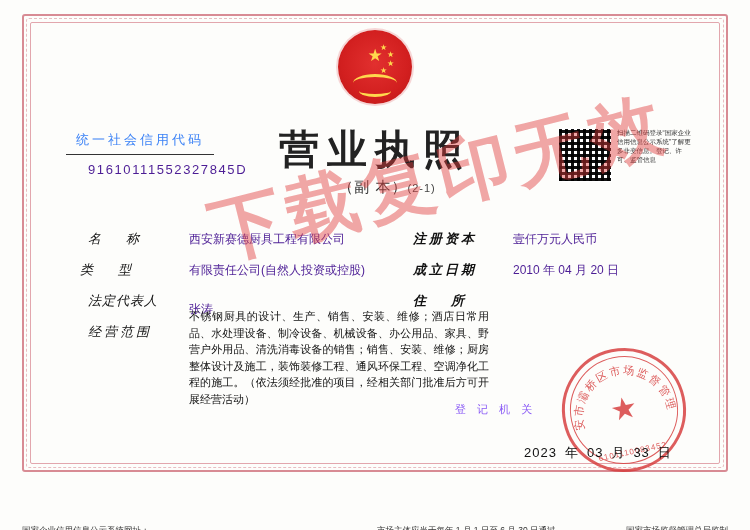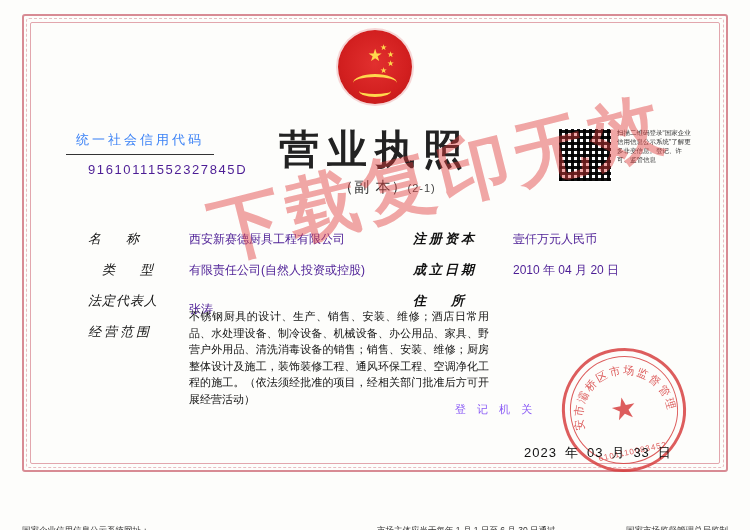--- a/index.html
+++ b/index.html
@@ -214,21 +214,21 @@
   <div class="code-value">91610111552327845D</div>
 
   <div class="qr-wrap">
     <div class="qr"></div>
     <div class="qr-text">扫描二维码登录“国家企业信用信息公示系统”了解更多非变信息。登记、许可、监管信息</div>
   </div>
 
   <div class="field-label" style="left:88px;top:230px">名　称</div>
   <div class="field-value" style="left:189px;top:231px">西安新赛德厨具工程有限公司</div>
 
-  <div class="field-label" style="left:102px;top:261px">类　型</div>
+  <div class="field-label" style="left:80px;top:261px">类　型</div>
   <div class="field-value" style="left:189px;top:262px">有限责任公司(自然人投资或控股)</div>
 
   <div class="field-label" style="left:88px;top:292px;letter-spacing:1px">法定代表人</div>
   <div class="field-value" style="left:189px;top:301px">张涛</div>
 
   <div class="field-label" style="left:88px;top:323px;letter-spacing:3px">经营范围</div>
   <div class="scope-text">不锈钢厨具的设计、生产、销售、安装、维修；酒店日常用品、水处理设备、制冷设备、机械设备、办公用品、家具、野营户外用品、清洗消毒设备的销售；销售、安装、维修；厨房整体设计及施工，装饰装修工程、通风环保工程、空调净化工程的施工。（依法须经批准的项目，经相关部门批准后方可开展经营活动）</div>
 
   <div class="field-label" style="left:413px;top:230px;letter-spacing:3px;font-weight:bold">注册资本</div>
   <div class="field-value" style="left:513px;top:231px">壹仟万元人民币</div>

